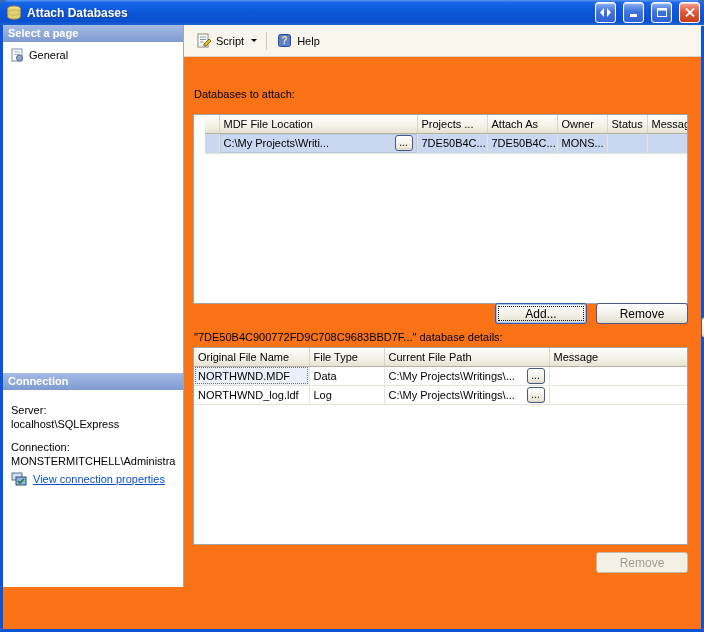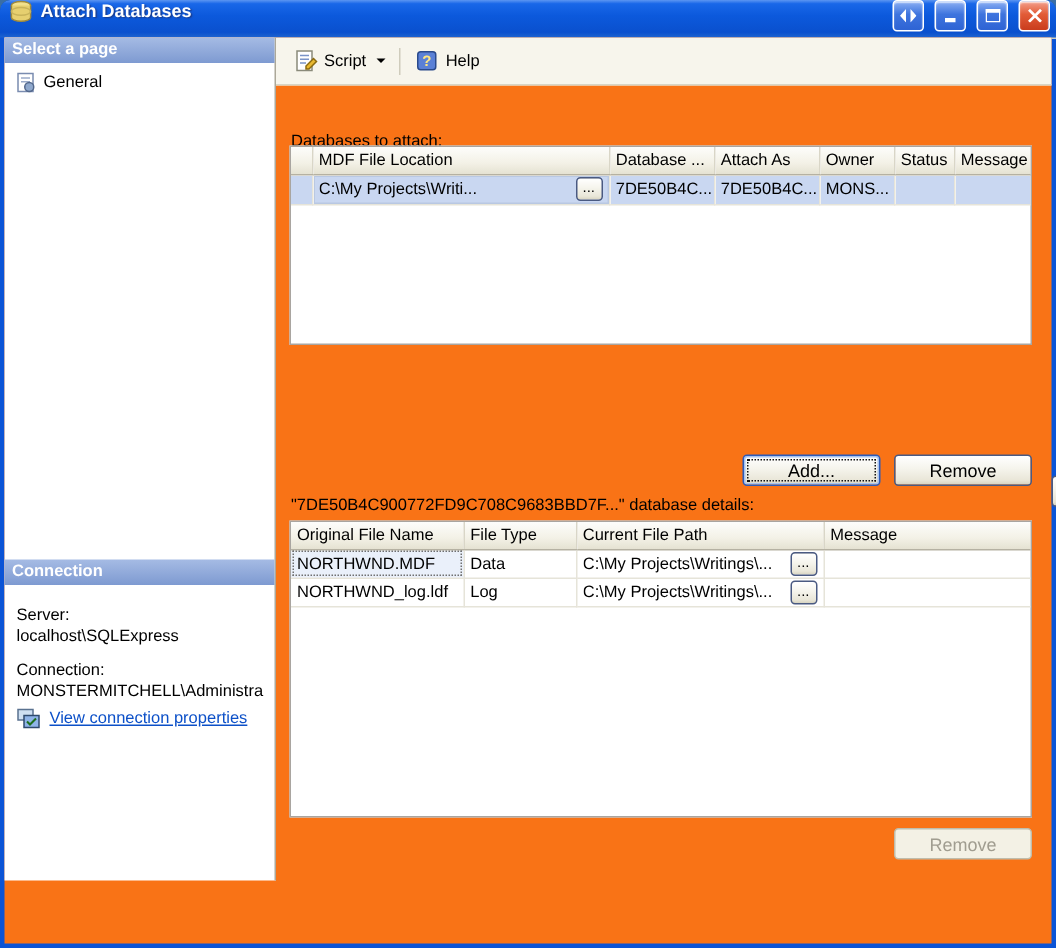--- a/index.html
+++ b/index.html
@@ -6,21 +6,21 @@
   html,body { background:#3A6EA5; }
   body { font-family:"Liberation Sans", sans-serif; font-size:11px; color:#000; }
 
   .window {
     position:relative; width:704px; height:632px;
     background:#0B54D6; border-radius:7px 7px 0 0; overflow:hidden;
   }
 
   
   .titlebar {
-    height:25px; display:flex; align-items:flex-start; gap:5px;
+    height:25px; display:flex; align-items:center; gap:5px;
     padding:0 4px 0 6px;
     background:linear-gradient(180deg,#5C96F2 0%, #1967E8 10%, #0C59DC 42%, #0A50CE 86%, #1E63D0 100%);
     border-radius:7px 7px 0 0;
   }
   .title-text { flex:1; color:#fff; font-weight:bold; font-size:12px; text-shadow:1px 1px 1px #1A3C8C; }
   .tbtn {
     width:21px; height:21px; margin-left:2px; border-radius:3px;
     border:1px solid #FFFFFF;
     background:linear-gradient(180deg,#8CB0F4 0%, #3E74DE 45%, #2E63D4 100%);
     display:flex; align-items:center; justify-content:center;
@@ -62,21 +62,21 @@
   .dd-arrow { width:0; height:0; border-left:3px solid transparent; border-right:3px solid transparent; border-top:3px solid #000; margin-left:3px; }
   .tool-sep { width:1px; height:18px; background:#CFCCBC; margin:0 5px 0 3px; }
 
   .content { position:absolute; top:32px; left:0; right:0; bottom:0; }
   .flabel { position:absolute; left:10px; }
   .lbl-databases { top:31px; }
   .lbl-details  { top:274px; }
 
   
   .grid { position:absolute; left:9px; width:495px; background:#fff; border:1px solid #A9A5A0; overflow:hidden; }
-  .grid1 { top:40px;  height:133px; }
+  .grid1 { top:57px;  height:190px;padding-left:11px; }
   .grid2 { top:290px; height:198px; }
   .grid table { border-collapse:collapse; table-layout:fixed; width:493px; }
   .grid th {
     height:18px; font-weight:normal; text-align:left; padding:0 4px;
     background:linear-gradient(180deg,#FDFDFB 0%, #F3F1E6 60%, #E5E2D2 100%);
     border-right:1px solid #D9D6C7; border-bottom:1px solid #B5B1A2;
     overflow:hidden; white-space:nowrap;
   }
   .grid td {
     height:20px; padding:0 4px;
@@ -231,21 +231,21 @@
                   <col style="width:70px">
                 <col style="width:70px">
                   <col style="width:50px">
                   <col style="width:40px">
                   <col style="width:51px">
               </colgroup>
               <tbody>
                   <tr>
                 <th></th>
                 <th>MDF File Location</th>
-                <th>Database ...</th>
+                <th>Projects ...</th>
                 <th>Attach As</th>
                 <th>Owner</th>
                 <th>Status</th>
                 <th>Message</th>
               </tr>
               <tr class="selected">
                 <td class="selector"></td>
                 <td class="edit-cell">
                   <div class="cell-flex">
                     <span>C:\My Projects\Writi...</span>

